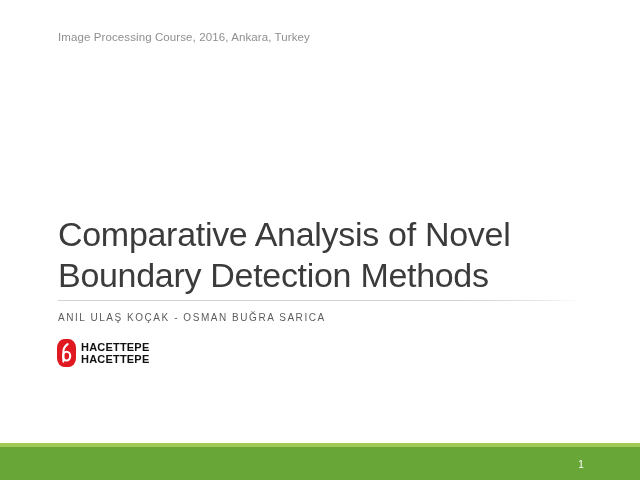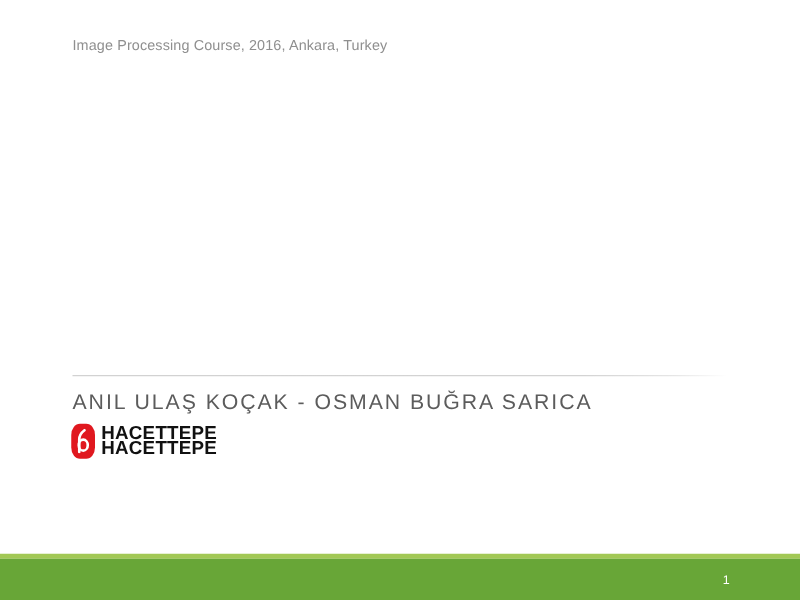--- a/index.html
+++ b/index.html
@@ -63,21 +63,21 @@
     background: linear-gradient(to right,
         #d2d2d2 0%, #d3d3d3 78%, #e6e6e6 92%, #ffffff 100%);
   }
 
   
   .slide-subtitle {
     position: absolute;
     left: 58px;
     top: 312px;
     font-family: "Liberation Sans", sans-serif;
-    font-size: 17px;
+    font-size: 10px;
     font-weight: 400;
     color: #5c5c5c;
     letter-spacing: 1.55px;
     white-space: nowrap;
   }
 
   
   .logo {
     position: absolute;
     left: 57px;
@@ -92,21 +92,21 @@
     background: #e0181f;
     display: flex;
     align-items: center;
     justify-content: center;
     flex: none;
   }
   .logo-mark svg { display: block; }
   .logo-text {
     margin-left: 5px;
     font-family: "Liberation Sans", sans-serif;
-    font-size: 15px;
+    font-size: 11px;
     font-weight: bold;
     line-height: 12.5px;
     color: #111111;
     letter-spacing: 0.2px;
   }
   .logo-text span { display: block; white-space: nowrap; }
 
   
   .band-light {
     position: absolute;
@@ -138,20 +138,24 @@
     letter-spacing: 0.2px;
   }
 </style>
 </head>
 <body>
 
 <div class="slide">
 
   <div class="slide-header">Image Processing Course, 2016, Ankara, Turkey</div>
 
+  <div class="title-block">
+    <h1 class="slide-title">Comparative Analysis of Novel
+Boundary Detection Methods</h1>
+  </div>
 
   <div class="title-rule"></div>
 
   <div class="slide-subtitle">ANIL ULAŞ KOÇAK - OSMAN BUĞRA SARICA</div>
 
   <div class="logo">
     <div class="logo-mark">
       <svg width="13" height="20" viewBox="0 0 13 20" aria-hidden="true">
         <path d="M7.6 1.2 C5.2 3.0 3.4 5.4 3.4 8.6 L3.4 18.6" stroke="#ffffff" stroke-width="2.1" fill="none" stroke-linecap="round"></path>
         <ellipse cx="6.6" cy="13.1" rx="3.6" ry="4.4" stroke="#ffffff" stroke-width="2.1" fill="none"></ellipse>

